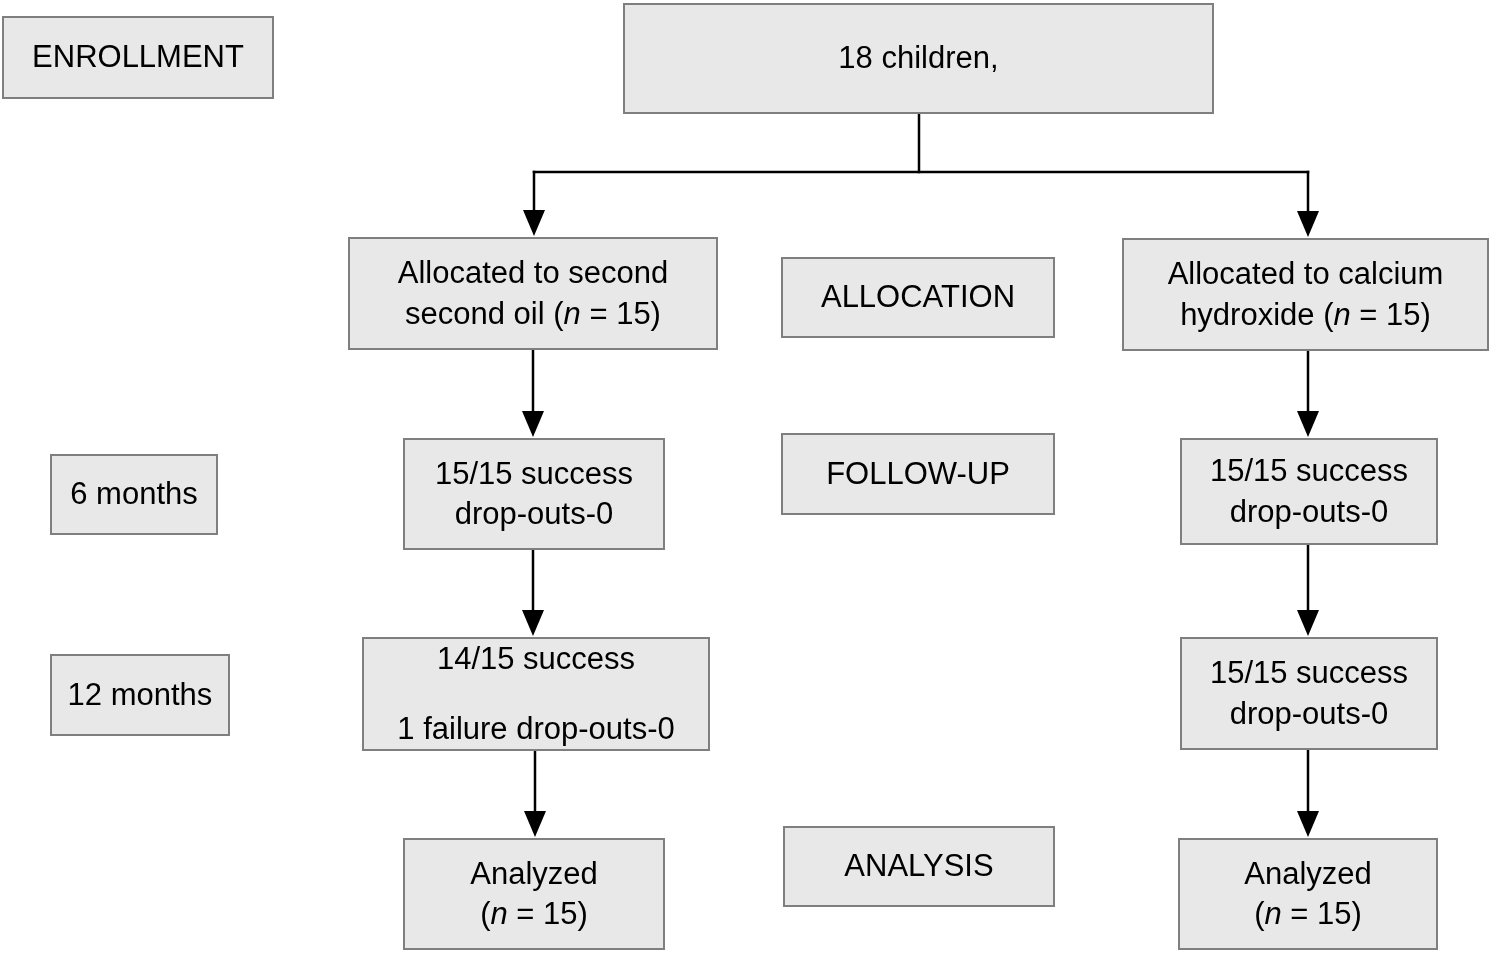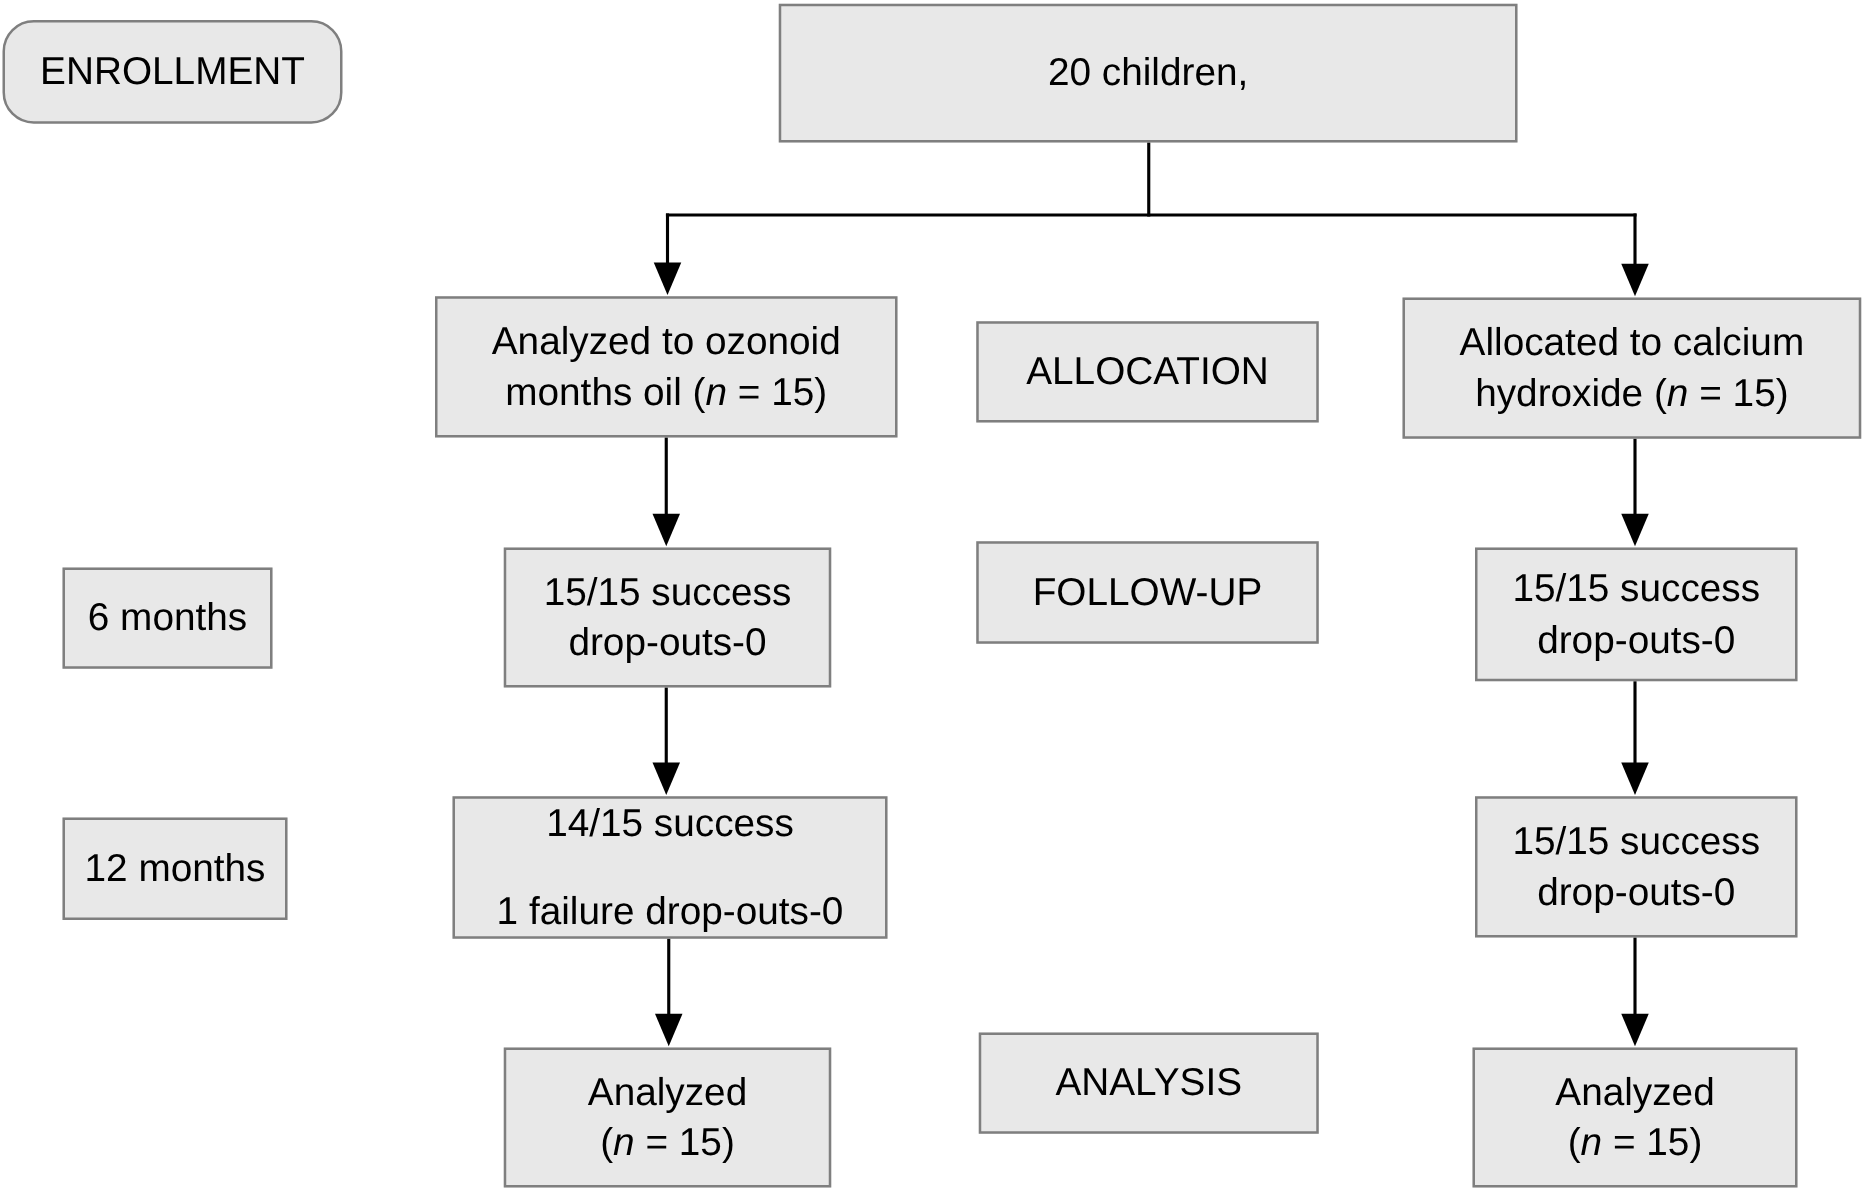--- a/index.html
+++ b/index.html
@@ -64,31 +64,31 @@
     <polygon points="522,610 544,610 533,636"></polygon>
     <line x1="1308" y1="545" x2="1308" y2="613"></line>
     <polygon points="1297,610 1319,610 1308,636"></polygon>
 
     <line x1="535" y1="751" x2="535" y2="814"></line>
     <polygon points="524,811 546,811 535,837"></polygon>
     <line x1="1308" y1="750" x2="1308" y2="814"></line>
     <polygon points="1297,811 1319,811 1308,837"></polygon>
   </svg>
 
-  <div class="box" style="left:2px;top:16px;width:272px;height:83px;border-radius:25px;">
+  <div class="box" style="left:2px;top:16px;width:272px;height:83px;">
     <span class="line">ENROLLMENT</span>
   </div>
 
   <div class="box" style="left:623px;top:3px;width:591px;height:111px;">
-    <span class="line">20 children,</span>
+    <span class="line">18 children,</span>
   </div>
 
   <div class="box" style="left:348px;top:237px;width:370px;height:113px;">
-    <span class="line">Analyzed to ozonoid</span>
-    <span class="line"><span>months oil (</span><i>n</i><span> = 15)</span></span>
+    <span class="line">Allocated to second</span>
+    <span class="line"><span>second oil (</span><i>n</i><span> = 15)</span></span>
   </div>
 
   <div class="box" style="left:781px;top:257px;width:274px;height:81px;">
     <span class="line">ALLOCATION</span>
   </div>
 
   <div class="box" style="left:1122px;top:238px;width:367px;height:113px;">
     <span class="line">Allocated to calcium</span>
     <span class="line"><span>hydroxide (</span><i>n</i><span> = 15)</span></span>
   </div>

